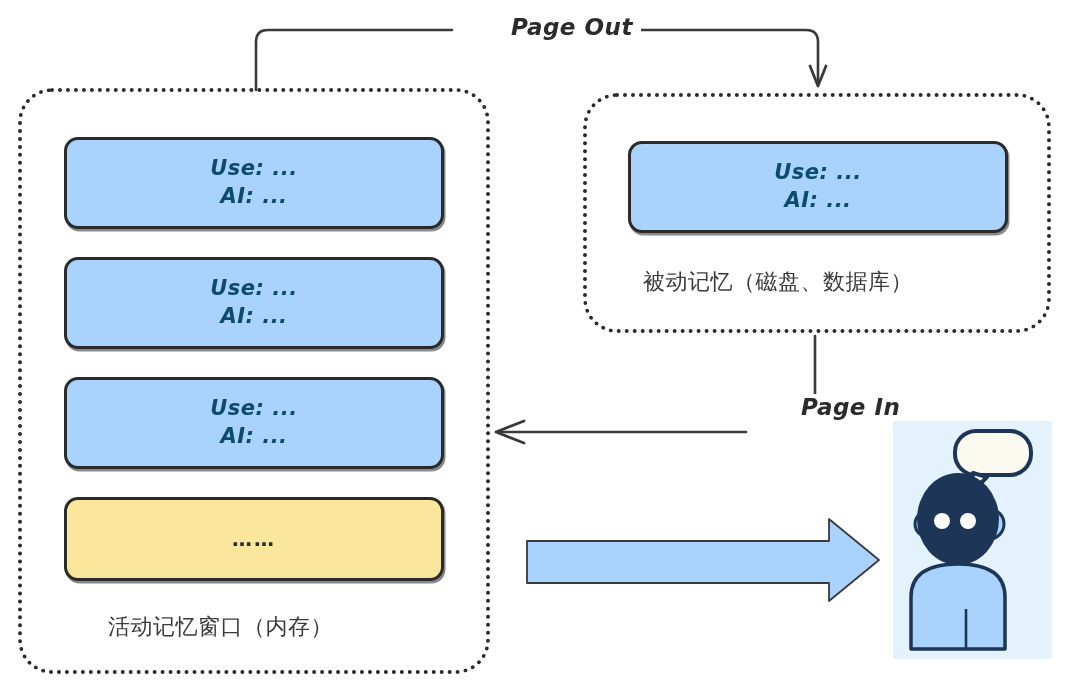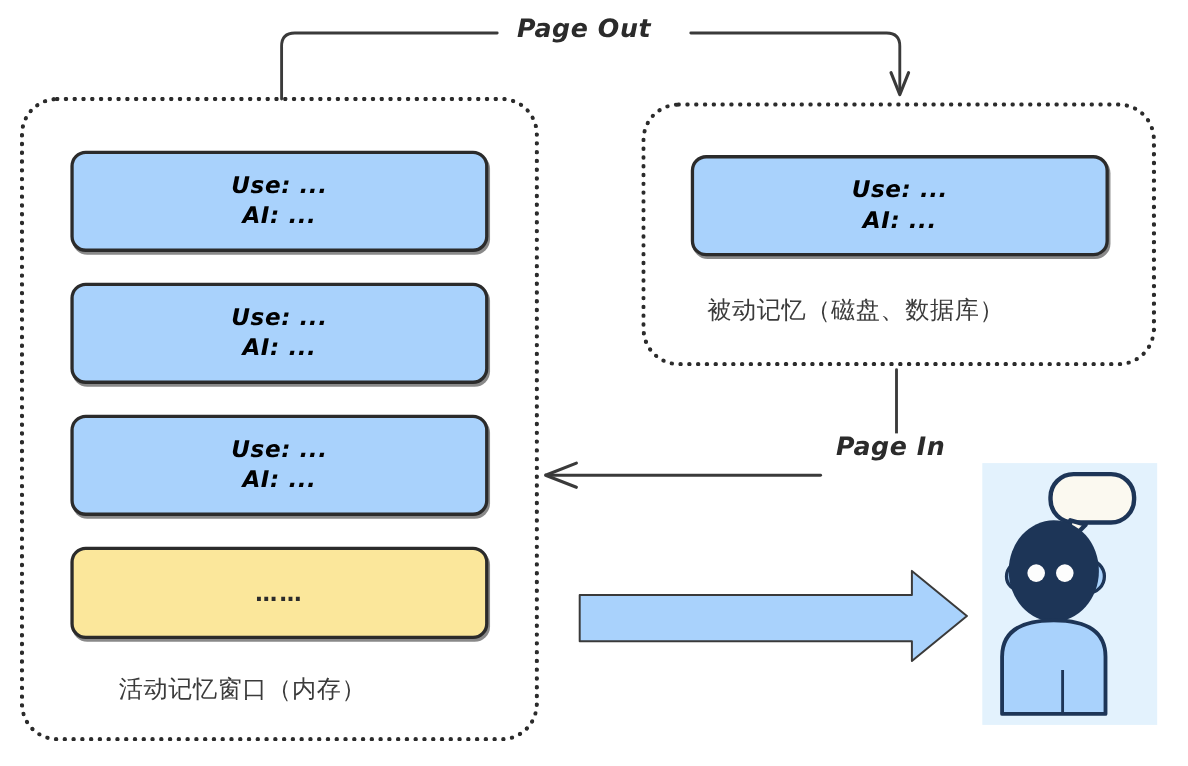--- a/index.html
+++ b/index.html
@@ -58,21 +58,21 @@
   }
   .card.blue { background: #a9d2fc; }
   .card.yellow { background: #fbe79b; }
 
   .card-line {
     font-family: "DejaVu Sans", sans-serif;
     font-style: italic;
     font-weight: 700;
     font-size: 21px;
     letter-spacing: 0.5px;
-    color: #000000;
+    color: #0c4a6e;
     line-height: 1.32;
     white-space: pre;
   }
   .card-dots {
     font-family: "DejaVu Sans", sans-serif;
     font-weight: 700;
     font-size: 20px;
     letter-spacing: 2px;
     color: #2b2b2b;
     line-height: 1;
@@ -101,20 +101,21 @@
     position: absolute;
     font-family: "DejaVu Sans", sans-serif;
     font-style: italic;
     font-weight: 700;
     font-size: 23px;
     color: #2b2b2b;
     white-space: nowrap;
     letter-spacing: 0.5px;
     background: #ffffff;
     padding: 0 8px;
+    margin-left: 41px;
   }
   #label-page-out { left: 462px; top: 14px; }
   #label-page-in  { left: 752px; top: 394px; }
 
   
   #avatar {
     position: absolute;
     left: 893px;
     top: 421px;
     width: 159px;

